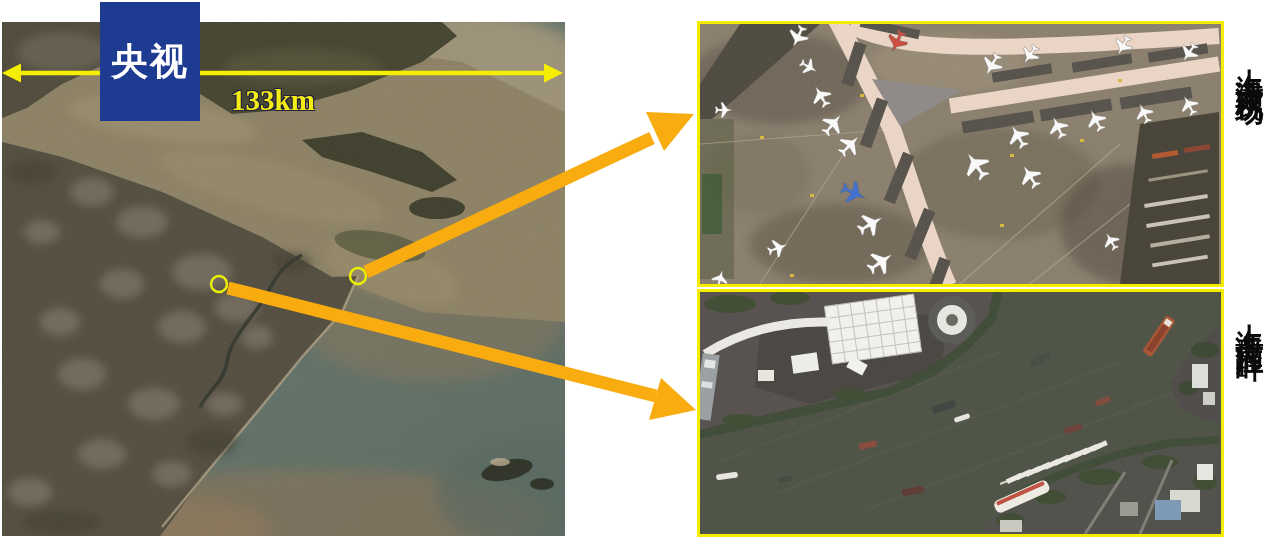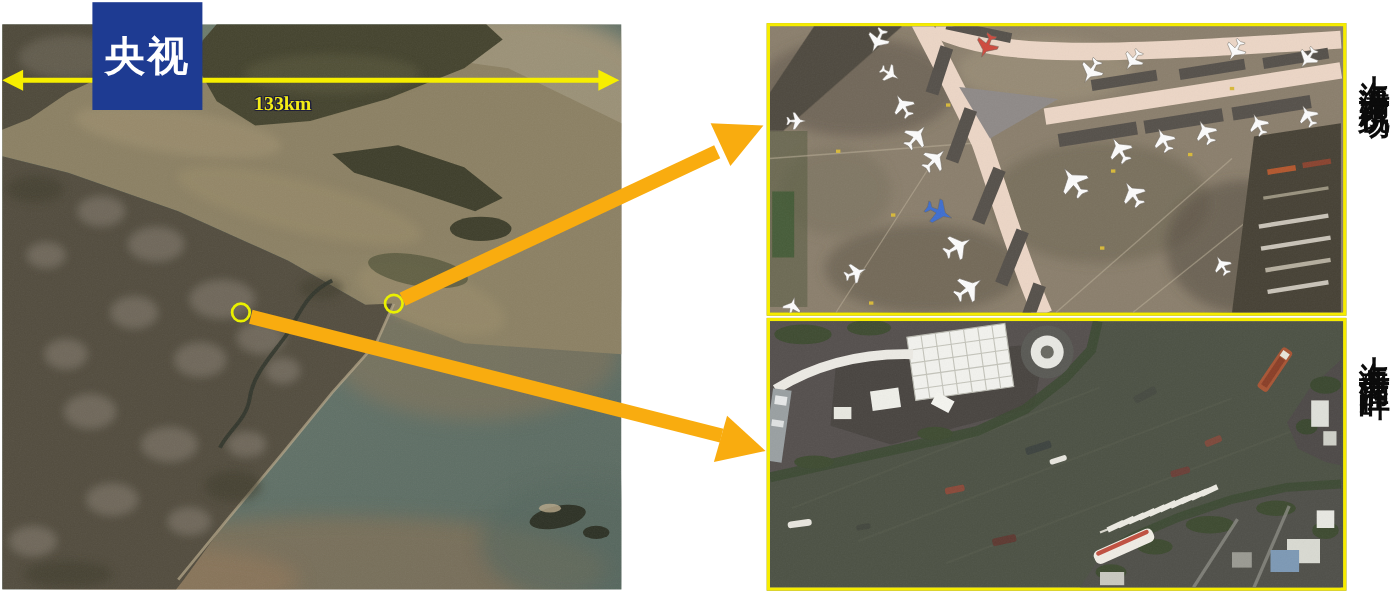--- a/index.html
+++ b/index.html
@@ -1,32 +1,32 @@
 <!DOCTYPE html>
 <html><head>
 <meta charset="utf-8">
 <style>
   html,body{margin:0;padding:0;background:#ffffff;}
   .stage{position:relative;width:1267px;height:545px;background:#fff;overflow:hidden;
          font-family:"Liberation Sans",sans-serif;}
   .abs{position:absolute;}
 
   
-  #logo{left:84px;top:2px;width:100px;height:98px;background:#1e3b92;z-index:7;
+  #logo{left:100px;top:2px;width:100px;height:119px;background:#1e3b92;z-index:7;
         display:flex;flex-direction:column;justify-content:center;align-items:center;}
   .logo-line{font-size:37px;font-weight:bold;color:#ffffff;line-height:45px;letter-spacing:2px;}
   .logo-hi{color:#f2bd8c;}
 
   
   #main-map{left:2px;top:22px;width:563px;height:514px;z-index:1;}
   #map-overlay{position:absolute;left:0;top:0;z-index:3;pointer-events:none;}
 
   
   #scale-label{left:231px;top:84px;z-index:4;font-family:"Liberation Serif",serif;
-    font-weight:bold;font-size:18px;color:#f3ec17;
+    font-weight:bold;font-size:29px;color:#f3ec17;
     text-shadow:1px 1px 0 #20203a,-1px 1px 0 #20203a,1px -1px 0 #20203a,-1px -1px 0 #20203a;}
 
   
   .panel{border:3px solid #f6ec00;box-sizing:border-box;z-index:2;background:#777;}
   #airport-panel{left:697px;top:21px;width:527px;height:266px;}
   #river-panel{left:697px;top:289px;width:527px;height:248px;}
   .panel svg{display:block;width:100%;height:100%;}
 
   
   .vlabel{writing-mode:vertical-rl;text-orientation:upright;font-weight:bold;

